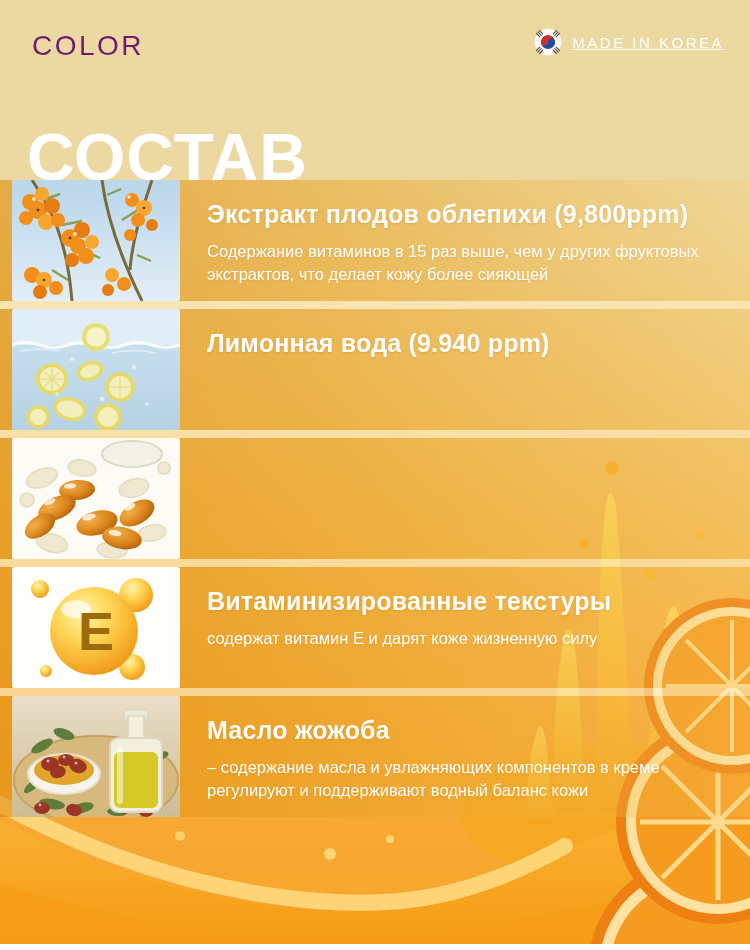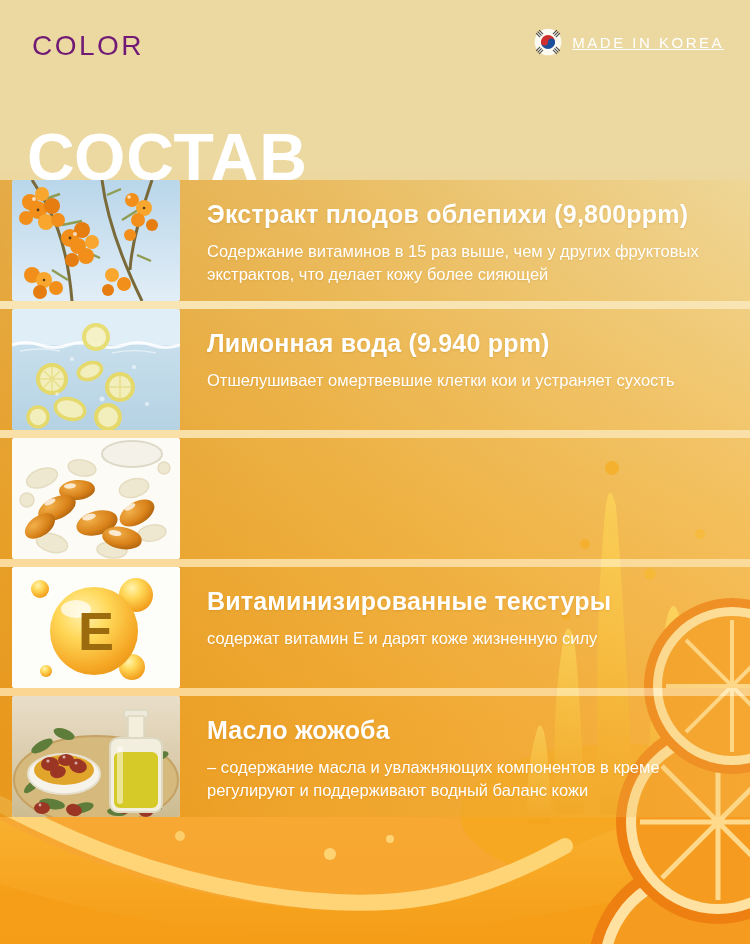--- a/index.html
+++ b/index.html
@@ -205,21 +205,20 @@
             <circle cx="60" cy="50" r="2"></circle>
             <circle cx="90" cy="90" r="2.5"></circle>
             <circle cx="122" cy="58" r="2"></circle>
             <circle cx="45" cy="85" r="1.8"></circle>
             <circle cx="135" cy="95" r="2"></circle>
           </g>
       </svg>
     </div>
     <div class="content">
       <div class="row-title">Лимонная вода (9.940 ppm)</div>
-      <div class="row-desc">Отшелушивает омертвевшие клетки кои и устраняет сухость</div>
     </div>
   </div>
 
   <div class="row">
     <div class="thumb">
       <svg viewBox="0 0 168 121" preserveAspectRatio="none">
         <defs>
             <radialGradient id="gCap" cx="0.35" cy="0.3" r="0.9">
           <stop offset="0" stop-color="#f2b04a"></stop>
               <stop offset="0.55" stop-color="#d9821a"></stop>

